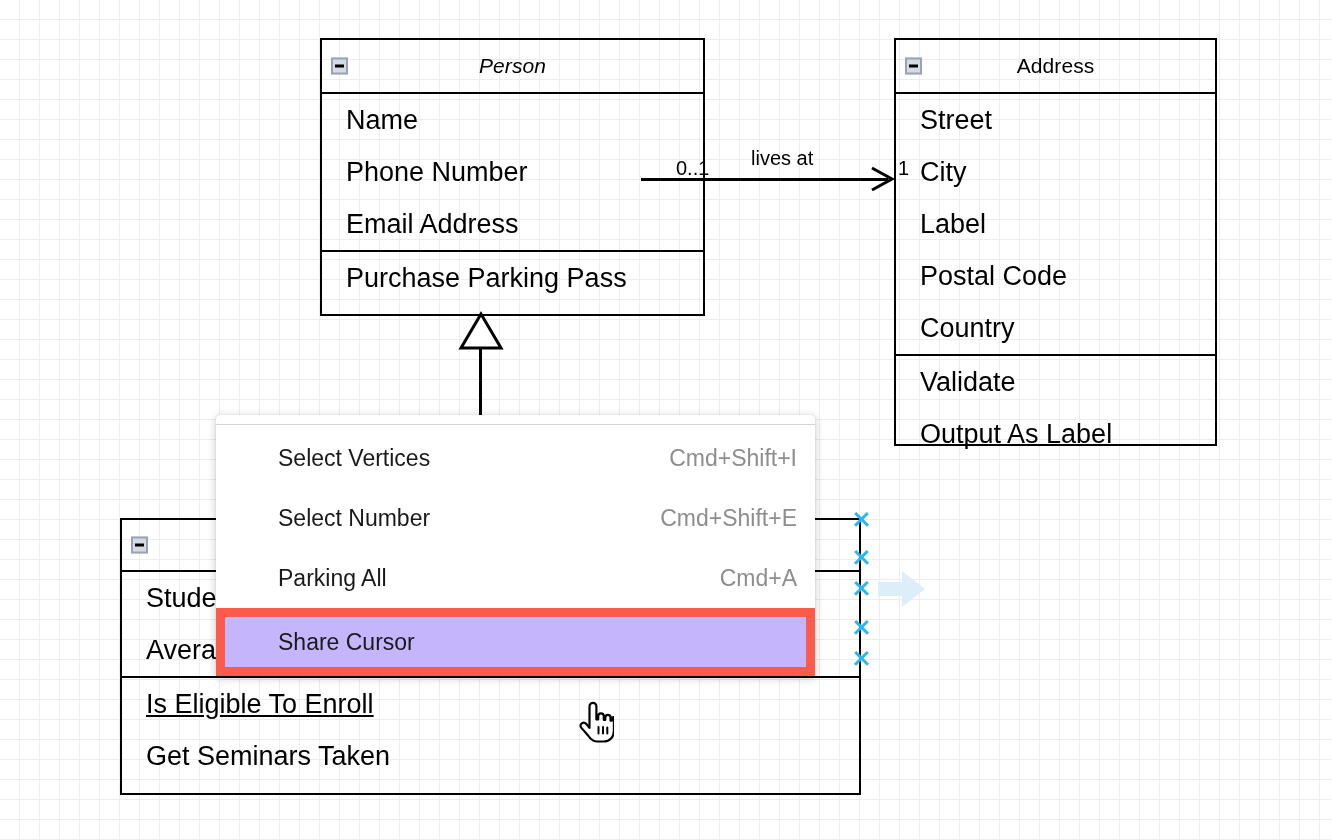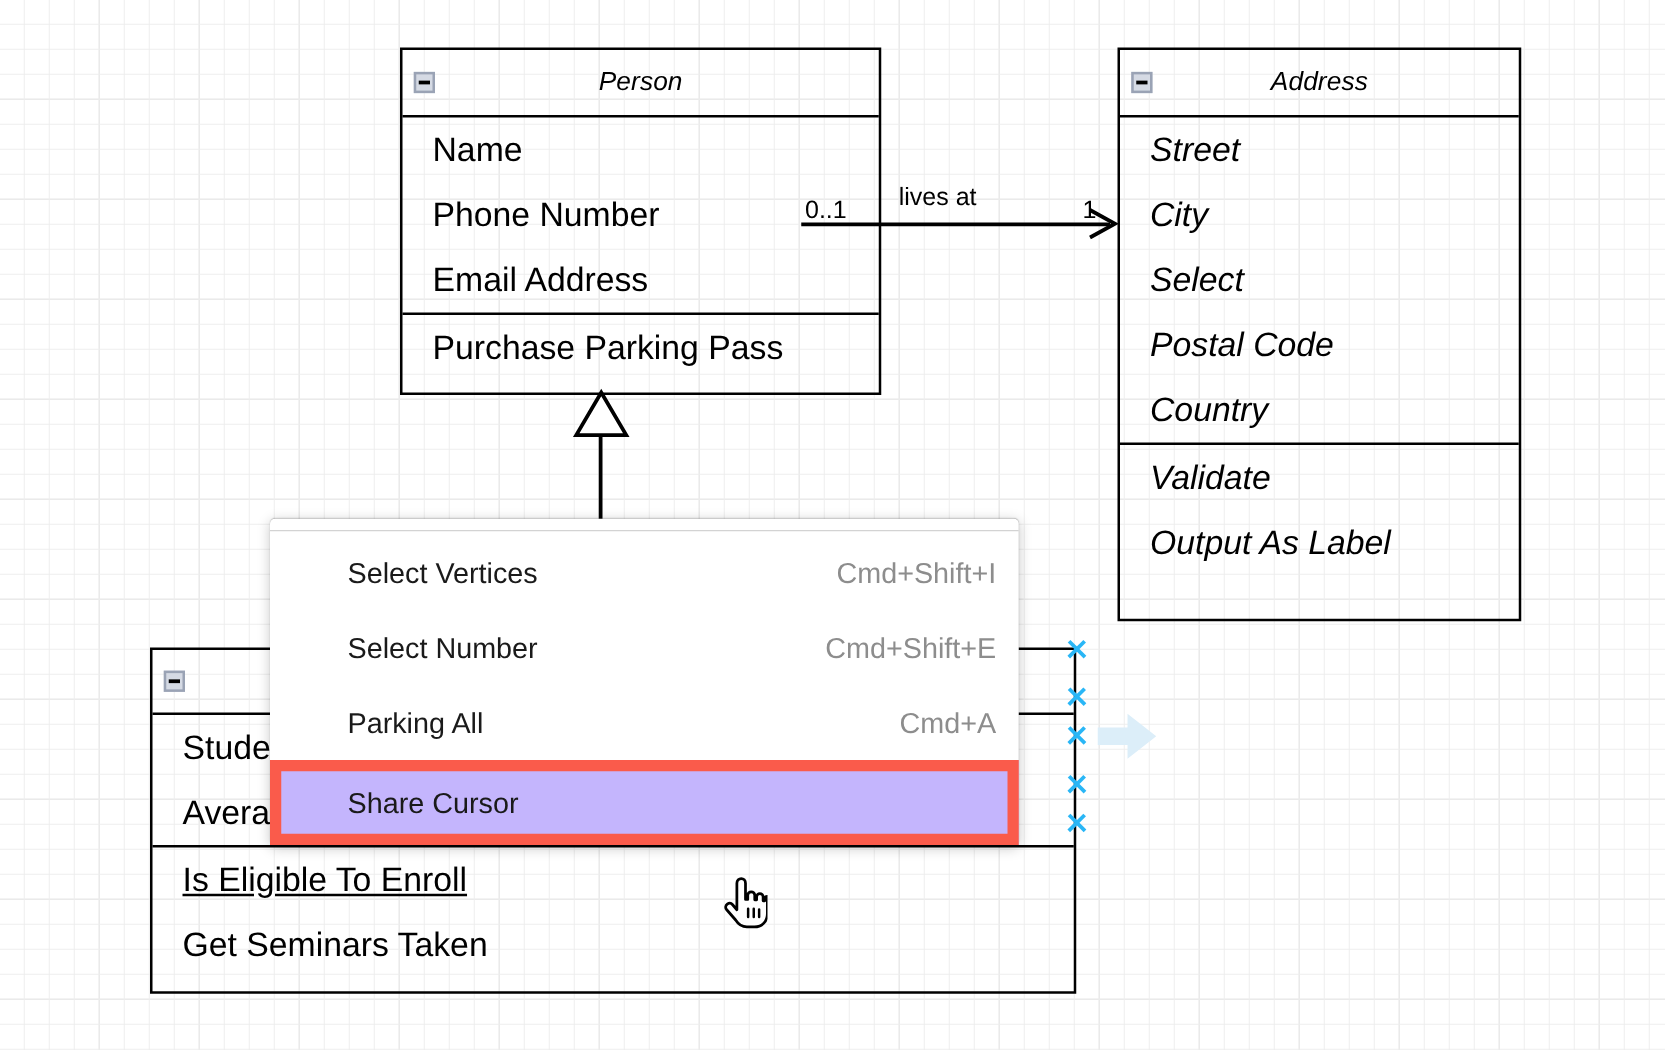--- a/index.html
+++ b/index.html
@@ -100,20 +100,21 @@
   
   .edge-line {
     position: absolute;
     background: #000000;
   }
   .edge-label {
     position: absolute;
     font-size: 20px;
     color: #000000;
     white-space: nowrap;
+    margin-left: 32px;
   }
 
   
   .handle-x {
     position: absolute;
     width: 17px;
     height: 17px;
     transform: translate(-50%, -50%);
   }
   .handle-x::before, .handle-x::after {
@@ -210,29 +211,29 @@
     <div class="uml-section">
       <div class="uml-row">Name</div>
       <div class="uml-row">Phone Number</div>
       <div class="uml-row">Email Address</div>
     </div>
     <div class="uml-section">
       <div class="uml-row">Purchase Parking Pass</div>
     </div>
   </div>
 
-  <div class="uml-class" style="left:894px; top:38px; width:323px; height:459px;font-style:italic;">
+  <div class="uml-class" style="left:894px; top:38px; width:323px; height:408px;">
     <div class="uml-header">
       <span class="collapse-icon"></span>
       <span class="uml-title">Address</span>
     </div>
     <div class="uml-section">
       <div class="uml-row">Street</div>
       <div class="uml-row">City</div>
-      <div class="uml-row">Select</div>
+      <div class="uml-row">Label</div>
       <div class="uml-row">Postal Code</div>
       <div class="uml-row">Country</div>
     </div>
     <div class="uml-section">
       <div class="uml-row">Validate</div>
       <div class="uml-row">Output As Label</div>
     </div>
   </div>
 
   <div class="uml-class" style="left:120px; top:518px; width:741px; height:277px;">

